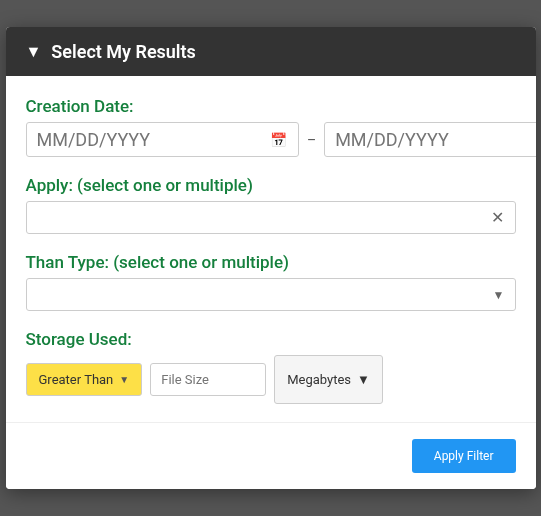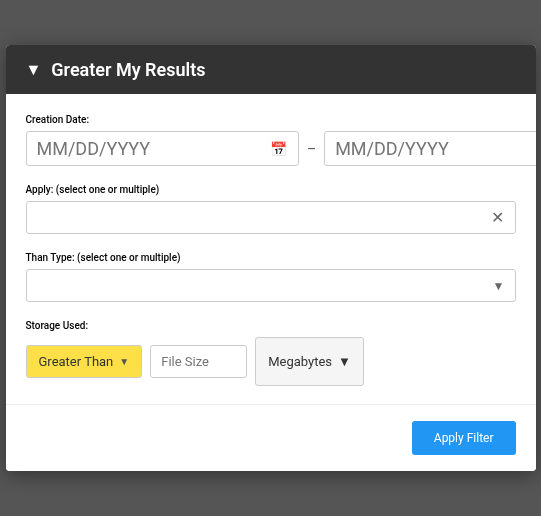--- a/index.html
+++ b/index.html
@@ -58,22 +58,22 @@
     .modal-body {
       padding: 20px 20px 0 20px;
       background: #fff;
     }
 
     .form-section {
       margin-bottom: 18px;
     }
 
     .form-label {
-      font-size: 10px;
-      color: #000000;
+      font-size: 17px;
+      color: #15803d;
       margin-bottom: 6px;
       display: block;
       font-weight: 500;
     }
 
     .date-row {
       display: flex;
       align-items: center;
       gap: 8px;
     }
@@ -183,21 +183,21 @@
       color: #555;
     }
 
     .file-size-input {
       border: 1px solid #ccc;
       border-radius: 3px;
       padding: 8px 10px;
       font-size: 13px;
       color: #6d28d9;
       outline: none;
-      width: 97px;
+      width: 116px;
     }
 
     .megabytes-btn {
       display: flex;
       align-items: center;
       gap: 6px;
       border: 1px solid #ccc;
       border-radius: 3px;
       padding: 16px 12px;
       font-size: 13px;
@@ -248,21 +248,21 @@
     }
   </style>
 </head>
 <body>
 
 <div class="modal-overlay">
   <div class="modal">
 
     <div class="modal-header">
       <span class="modal-header-icon">▼</span>
-      <span class="modal-header-title">Greater My Results</span>
+      <span class="modal-header-title">Select My Results</span>
     </div>
 
     <div class="modal-body">
 
       <div class="form-section">
         <label class="form-label">Creation Date:</label>
         <div class="date-row">
           <div class="date-input-wrapper">
             <input class="date-input" type="text" placeholder="MM/DD/YYYY" style="">
             <span class="calendar-icon">📅</span>

